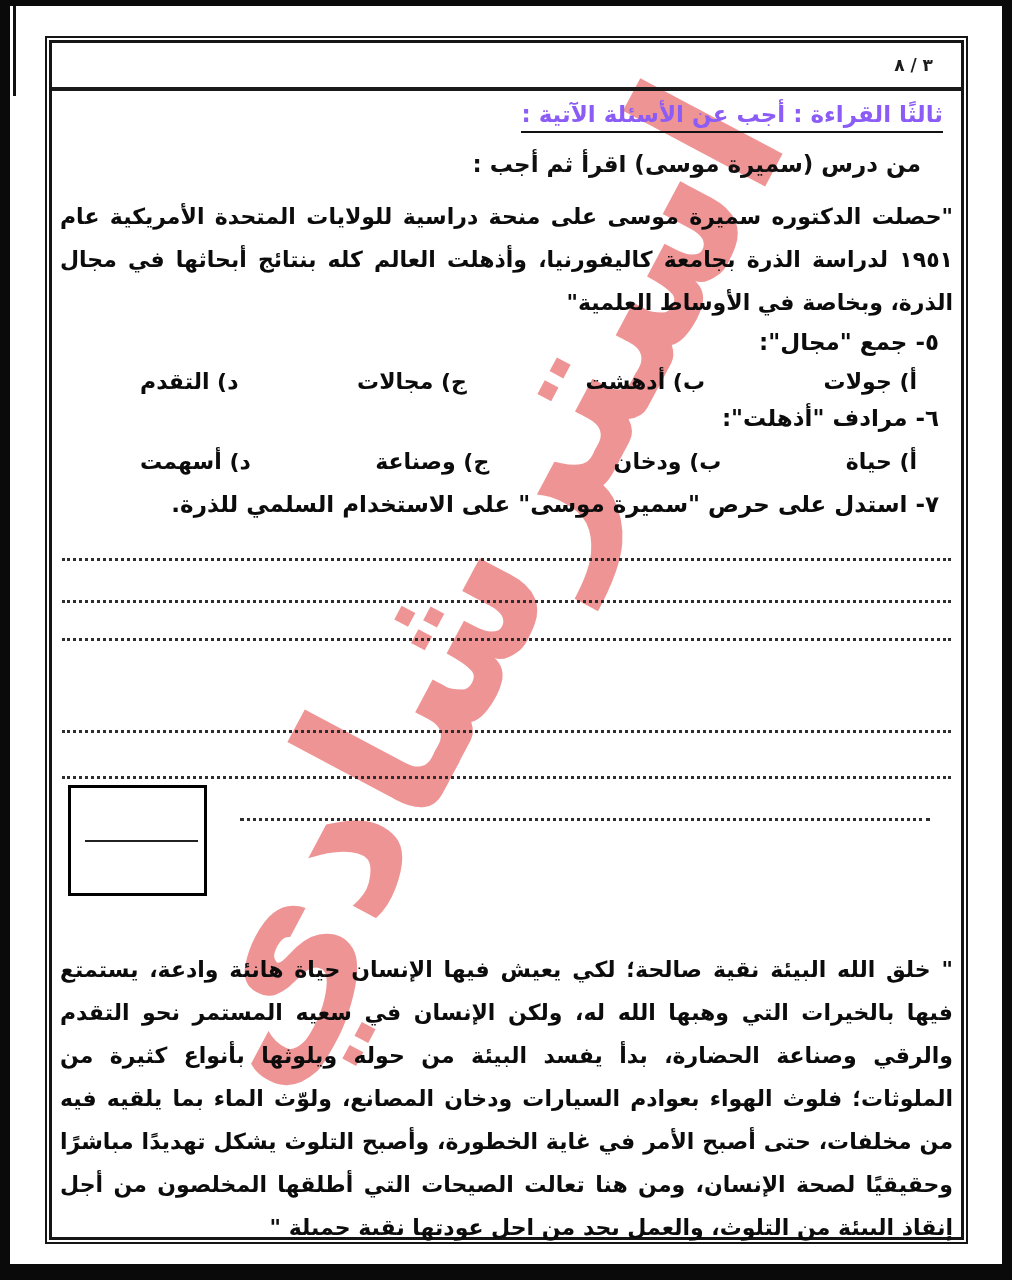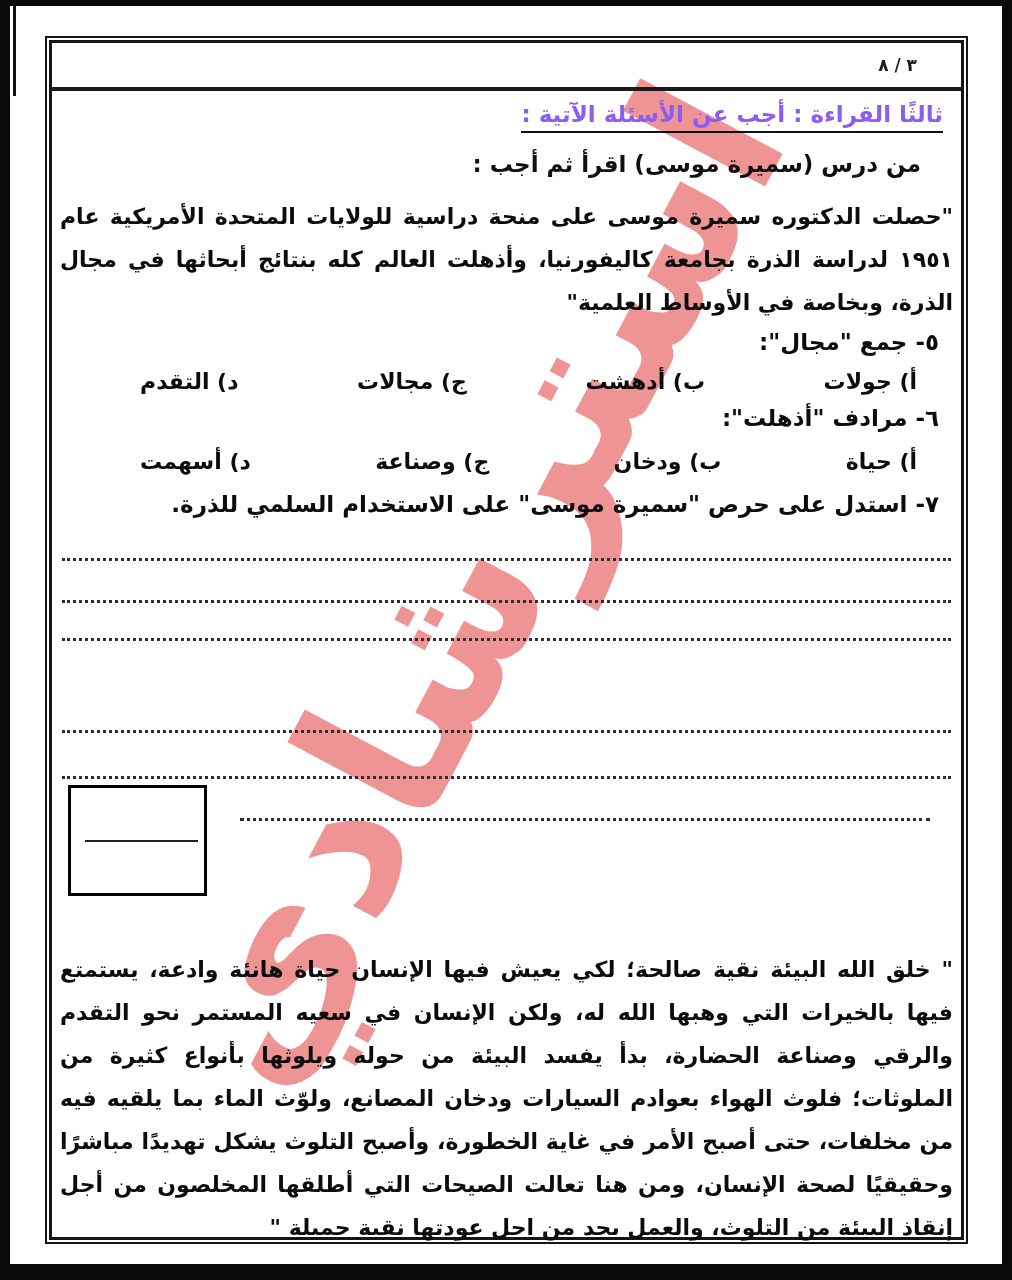--- a/index.html
+++ b/index.html
@@ -48,21 +48,21 @@
 
   .exam-header {
     top:0; left:0; right:0; height:48px;
     border-bottom:4px solid #1a1a1a;
     display:flex; align-items:center; justify-content:space-between;
     padding:0 14px 0 20px;
     font-size:16px; color:#1c1c1c;
     white-space:nowrap;
   }
   .exam-header .red { font-weight:bold; }
-  .exam-header .pagenum { font-weight:bold; font-size:17px; margin-right:30px; }
+  .exam-header .pagenum { font-weight:bold; font-size:17px; margin-right:14px; }
 
   .sec-title {
     top:58px; right:18px;
     font-size:23px; font-weight:bold; color:#8b5cf6;
     border-bottom:2.5px solid #111;
     padding-bottom:4px;
   }
   .lesson-line { top:108px; right:40px; font-size:23px; font-weight:bold; color:#101010; }
 
   .passage-1 {

